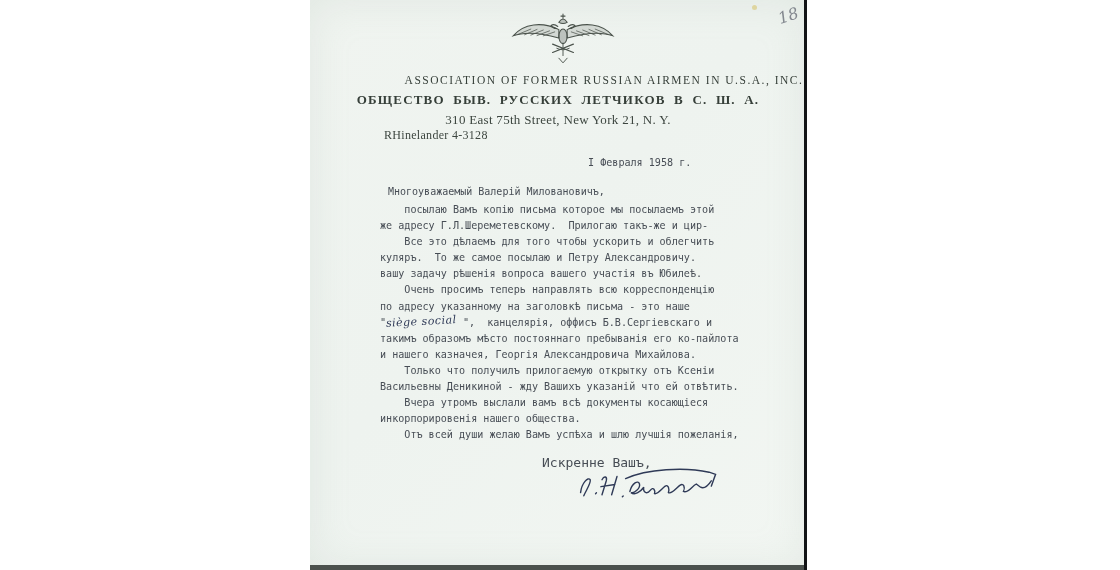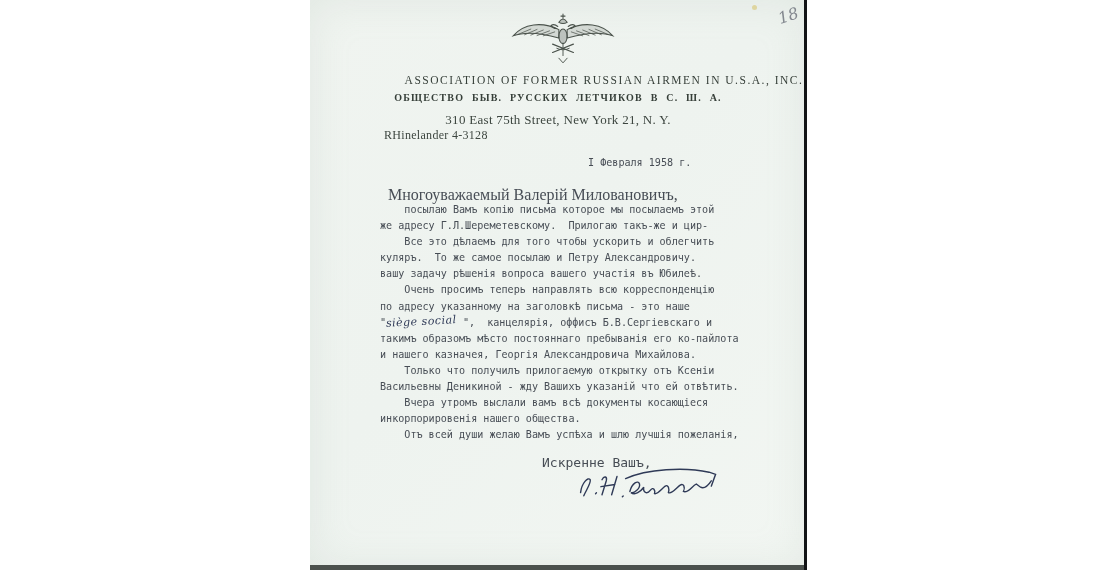--- a/index.html
+++ b/index.html
@@ -33,40 +33,40 @@
   .emblem{
     position:absolute; left:198px; top:13px; width:110px; height:54px;
   }
   .org-en{
     position:absolute; left:0; top:74px; width:100%;
     text-align:center; font-size:11.5px; letter-spacing:1.5px;
     color:#363f39; white-space:nowrap;padding-left:46px;
   }
   .org-ru{
     position:absolute; left:0; top:92px; width:100%;
-    text-align:center; font-weight:bold; font-size:10px;
+    text-align:center; font-weight:bold; font-size:13px;
     letter-spacing:1.2px; word-spacing:4px; color:#363f39; white-space:nowrap;
   }
   .address{
     position:absolute; left:0; top:112px; width:100%;
     text-align:center; font-size:13px; letter-spacing:.3px; color:#3c453f;
   }
   .phone{
     position:absolute; left:74px; top:128px;
     font-size:12px; letter-spacing:.3px; color:#3c453f;
   }
   .typed{
     font-family:"DejaVu Sans Mono","Liberation Mono", monospace;
     color:#474d55; white-space:pre;
   }
   .date-line{
     position:absolute; left:278px; top:157px; font-size:10.1px;
   }
   .salutation{
-    position:absolute; left:78px; top:186px; font-size:16px;font-family:Liberation Serif, serif;
+    position:absolute; left:78px; top:186px; font-size:10px;
   }
   .body-block{
     position:absolute; left:70px; top:202px; width:400px;
   }
   .body-line{ font-size:10.1px; line-height:16.1px; }
   .ink{
     font-family:"DejaVu Serif", serif; font-style:italic;
     color:#2f3a57; font-size:11px; letter-spacing:.5px;
     display:inline-block; transform:rotate(-3deg) translateY(-1px);
     white-space:nowrap;

